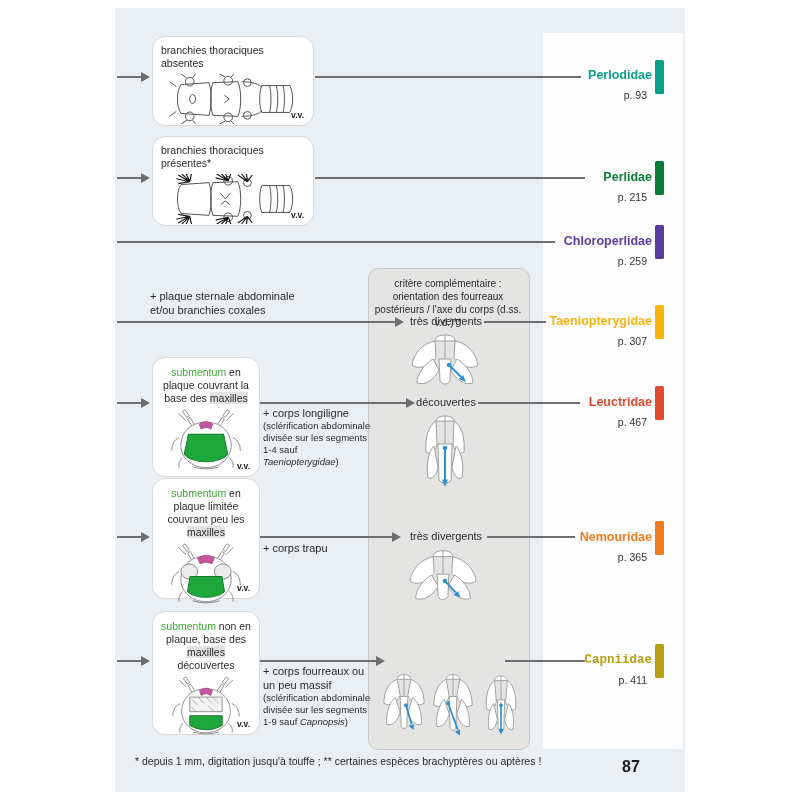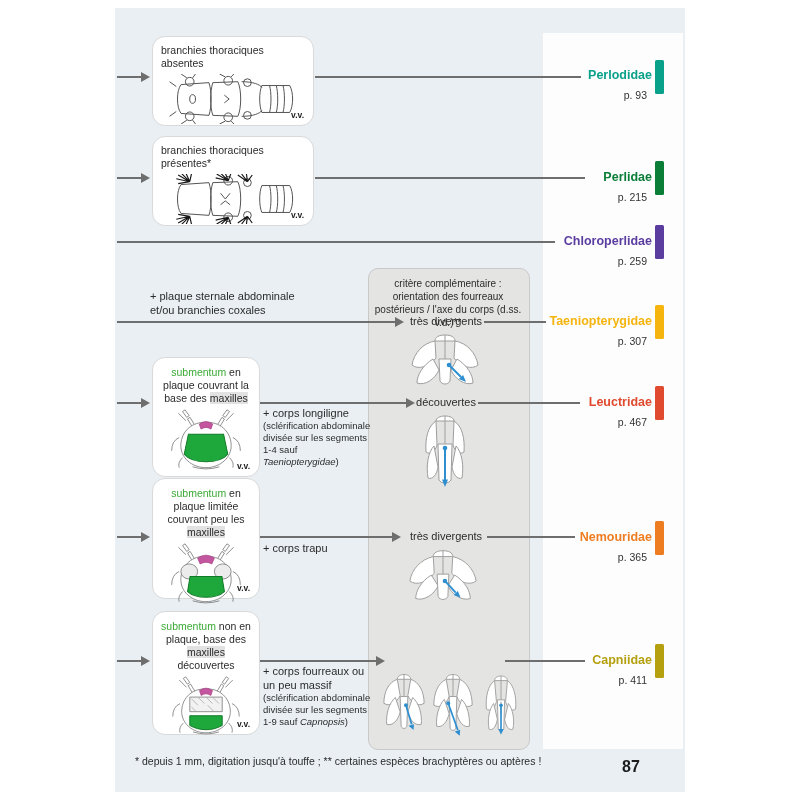--- a/index.html
+++ b/index.html
@@ -311,20 +311,20 @@
   <div class="fam-page" style="top:335px;">p. 307</div>
 
   <div class="fam-label" style="top: 395px; color: rgb(224, 74, 46);">Leuctridae</div>
   <div class="fam-bar" style="top: 386px; background: rgb(224, 74, 46);"></div>
   <div class="fam-page" style="top:416px;">p. 467</div>
 
   <div class="fam-label" style="top: 530px; color: rgb(238, 125, 34);">Nemouridae</div>
   <div class="fam-bar" style="top: 521px; background: rgb(238, 125, 34);"></div>
   <div class="fam-page" style="top:551px;">p. 365</div>
 
-  <div class="fam-label" style="top: 653px; color: rgb(181, 160, 15);">Capniidae</div>
+  <div class="fam-label" style="top: 653px; color: rgb(181, 160, 15); font-family: Liberation Mono, monospace;">Capniidae</div>
   <div class="fam-bar" style="top: 644px; background: rgb(181, 160, 15);"></div>
   <div class="fam-page" style="top:674px;">p. 411</div>
 
   <div class="footnote">* depuis 1 mm, digitation jusqu'à touffe ; ** certaines espèces brachyptères ou aptères !</div>
   <div class="pagenum">87</div>
 
 </div>
 
 </body></html>

